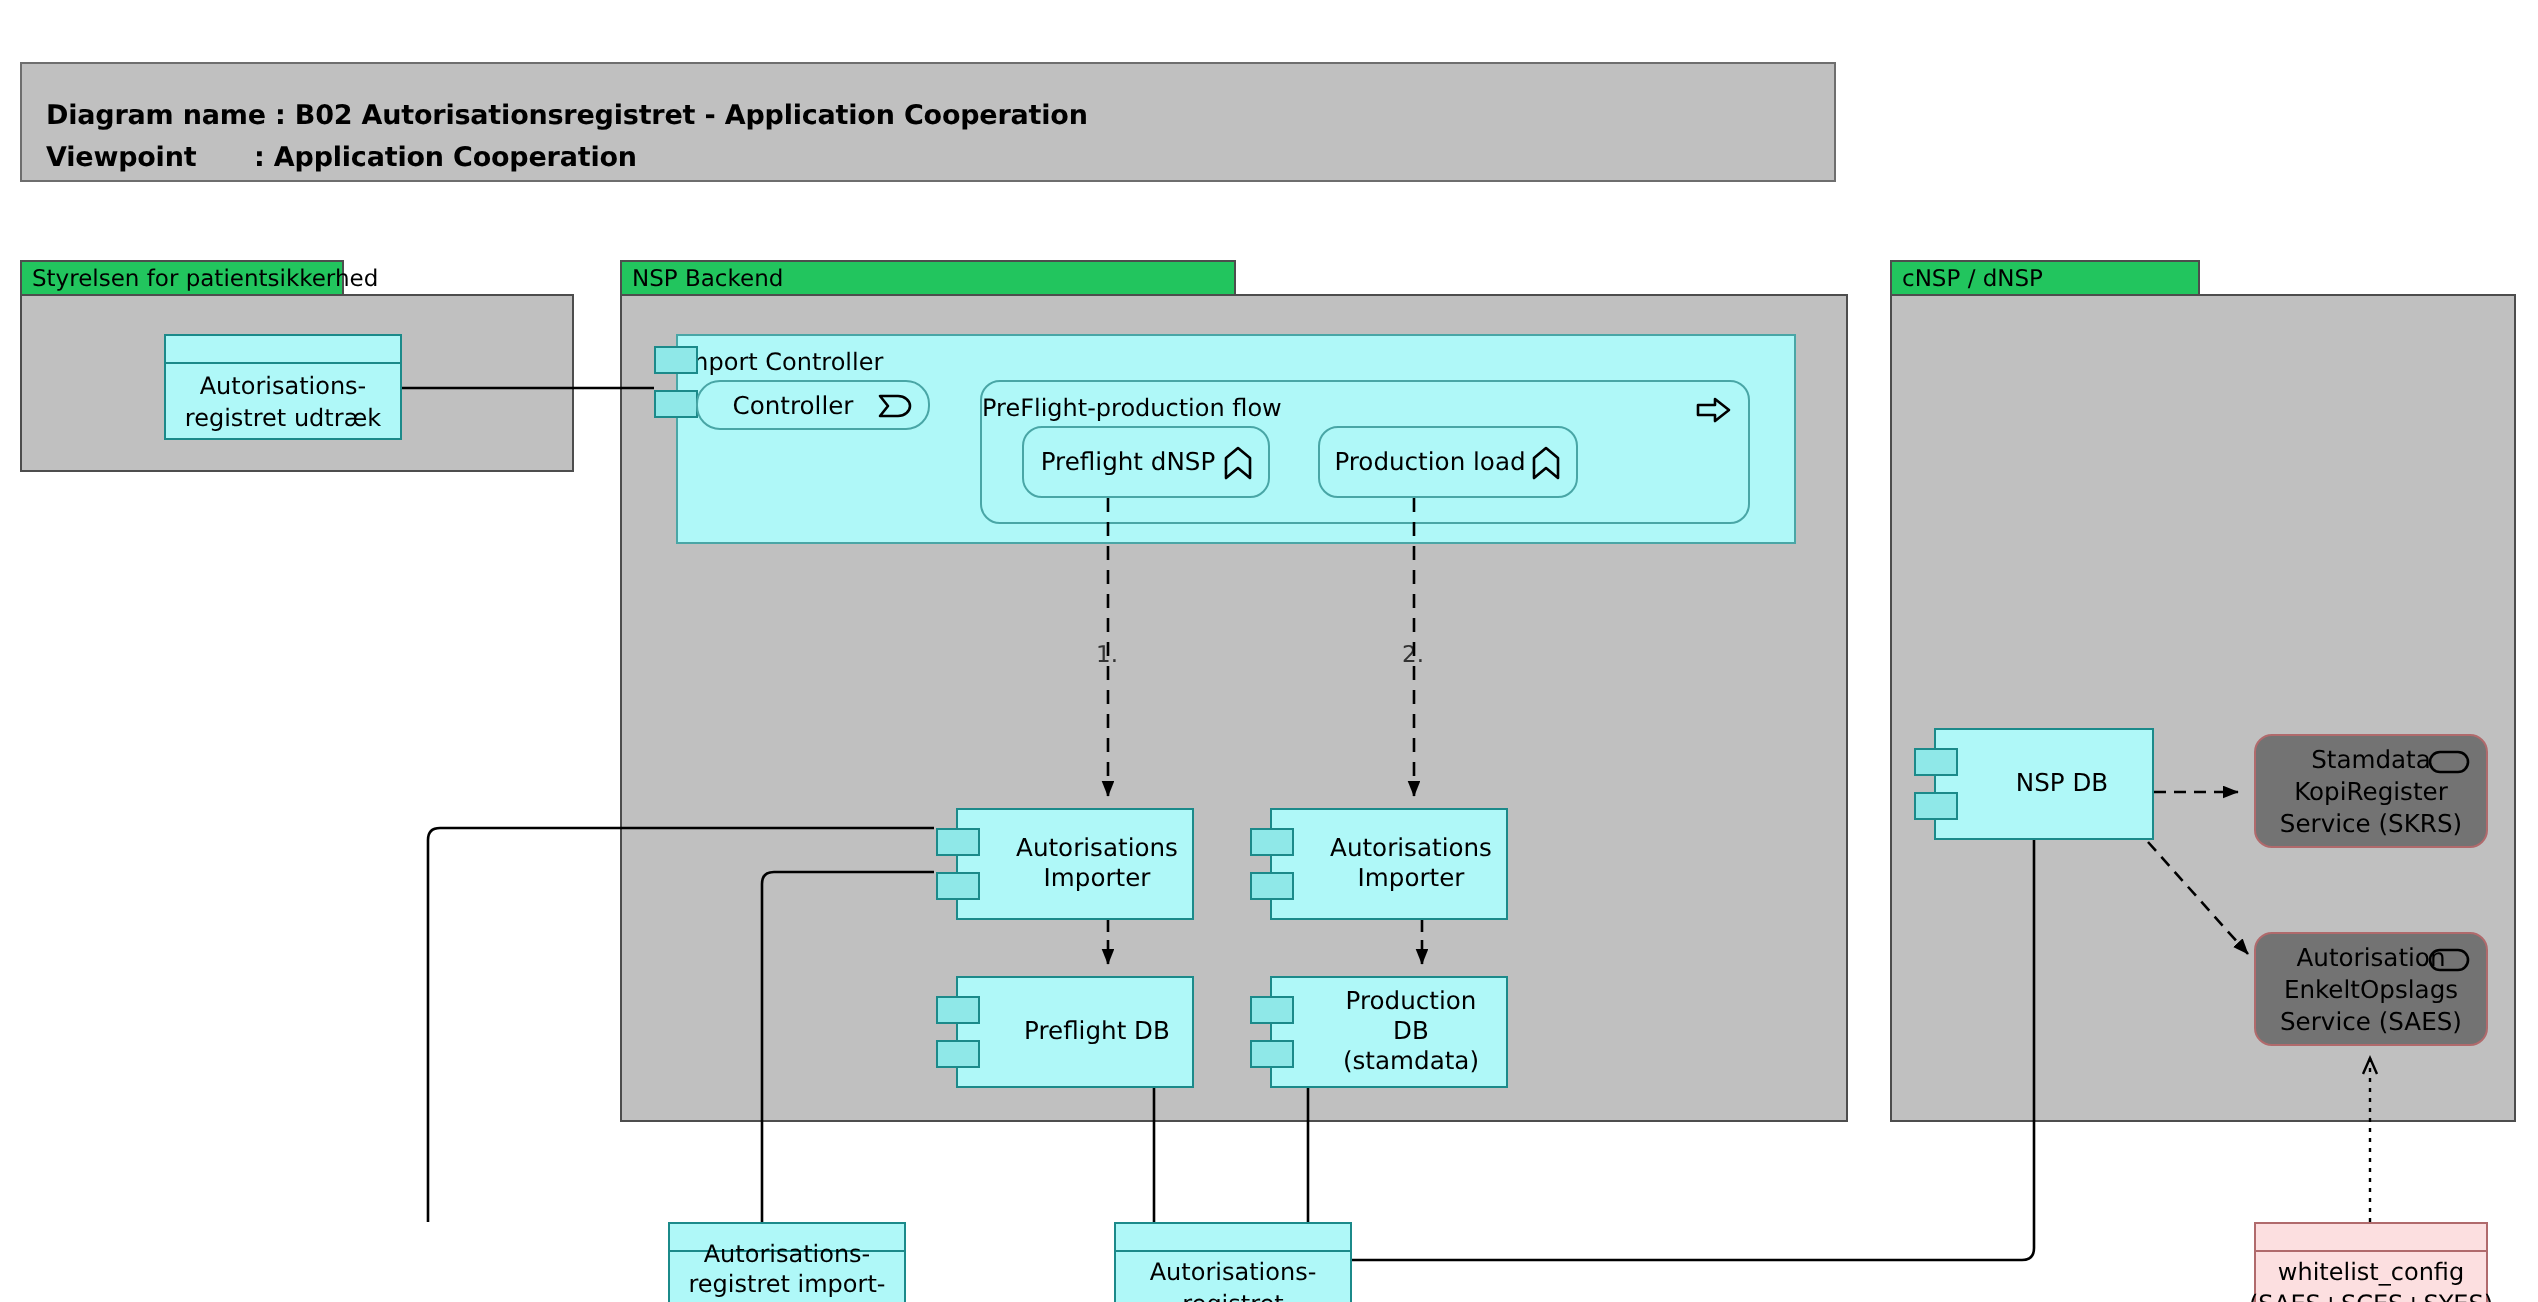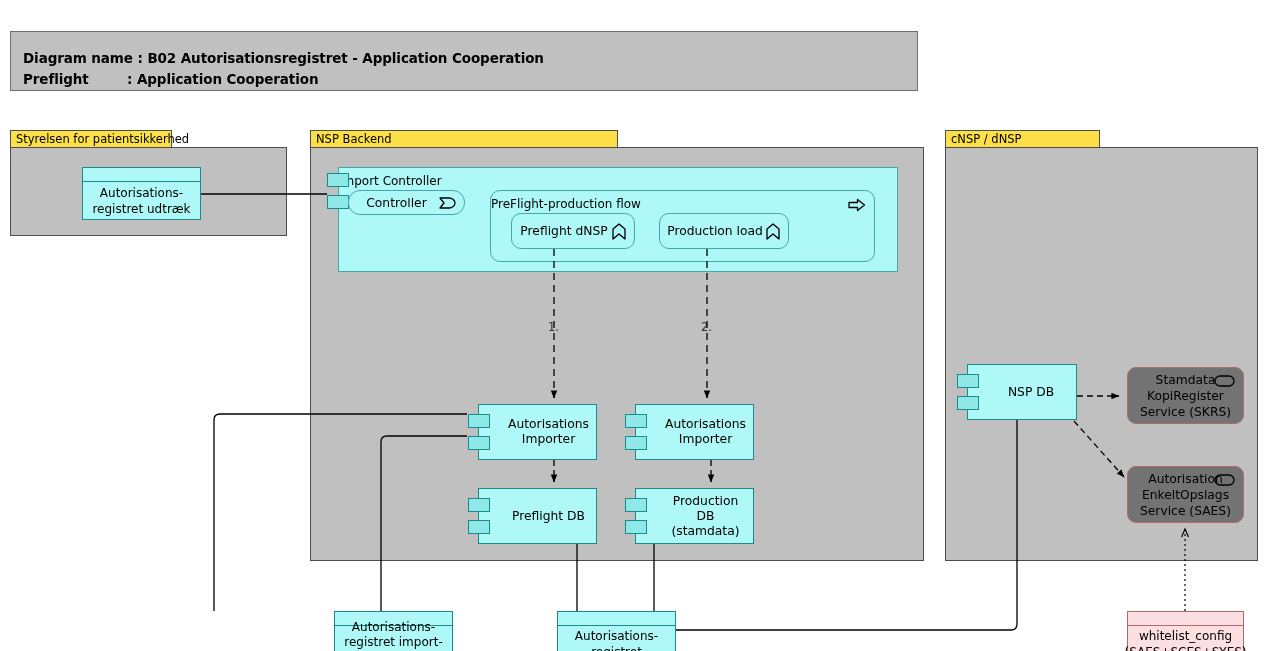--- a/index.html
+++ b/index.html
@@ -21,21 +21,21 @@
     white-space:pre;letter-spacing:-0.1px;
   }
   .title-line.l1{top:18px;}
   .title-line.l2{top:39px;}
   .title-key{display:inline-block;}
 
   
   .group{position:absolute;}
   .group .tab{
     position:absolute;left:0;top:0;height:17px;
-    background:#fde047;border:1px solid #4d4d4d;border-bottom:none;
+    background:#22c55e;border:1px solid #4d4d4d;border-bottom:none;
     box-sizing:border-box;
   }
   .group .tab span{
     position:absolute;left:5px;top:1px;font-size:11.5px;line-height:14px;
     white-space:nowrap;
   }
   .group .body{
     position:absolute;left:0;top:17px;right:0;bottom:0;
     background:#c0c0c0;border:1px solid #4d4d4d;box-sizing:border-box;
   }
@@ -100,21 +100,21 @@
          pointer-events:none;}
   .seq-label{position:absolute;font-size:11.5px;color:#333;}
 </style>
 </head>
 <body>
 
 <div id="canvas">
 
   <div class="title-banner">
     <div class="title-line l1"><span class="title-key">Diagram name : </span><span>B02 Autorisationsregistret - Application Cooperation</span></div>
-    <div class="title-line l2"><span style="display:inline-block;width:104px">Preflight</span><span>: </span><span>Application Cooperation</span></div>
+    <div class="title-line l2"><span style="display:inline-block;width:104px">Viewpoint</span><span>: </span><span>Application Cooperation</span></div>
   </div>
 
   <div class="group" style="left:10px;top:107px;width:277px;height:106px;">
     <div class="tab" style="width:162px;">
       <span>Styrelsen for patientsikkerhed</span>
     </div>
     <div class="body"></div>
   </div>
 
   <div class="group" style="left:310px;top:107px;width:614px;height:431px;text-align:center;">

